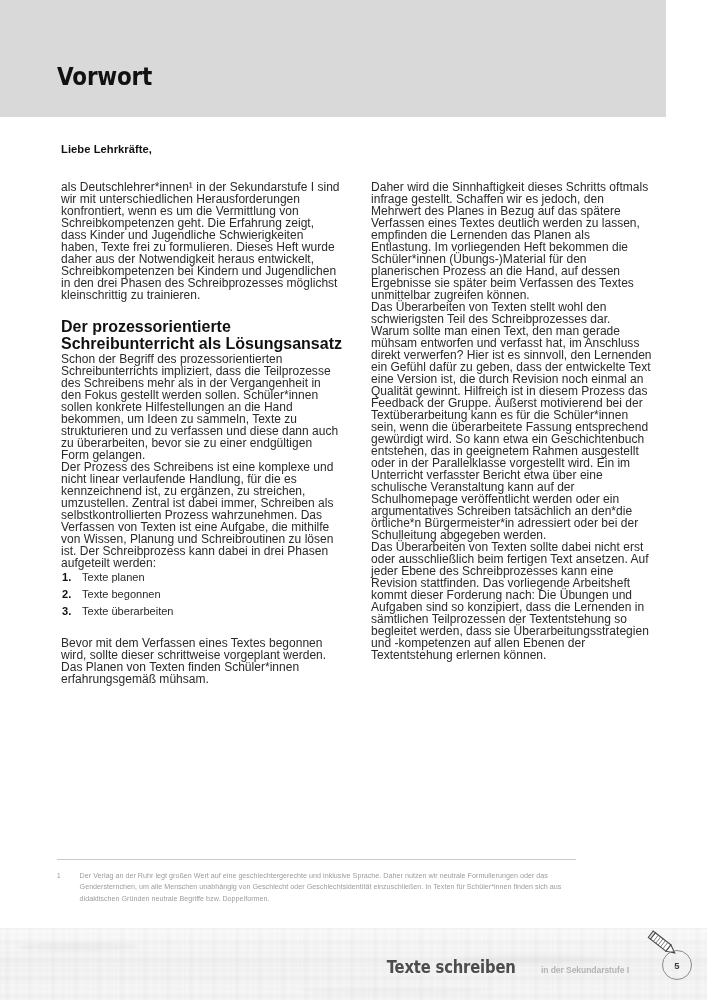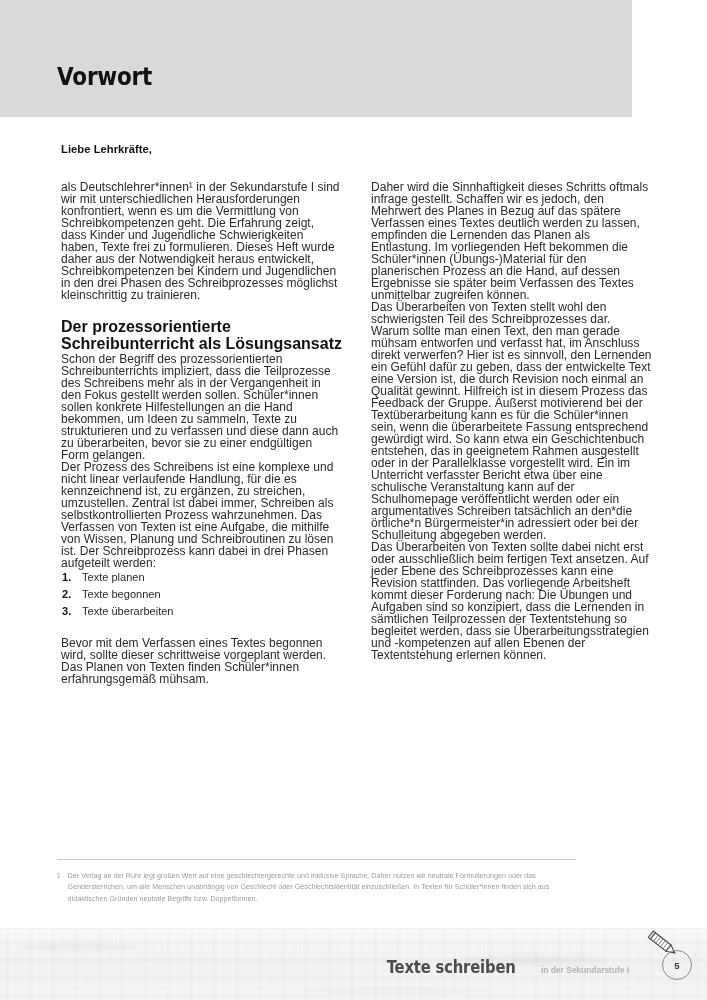--- a/index.html
+++ b/index.html
@@ -17,20 +17,21 @@
   }
 
   
   .header-band {
     position: absolute;
     left: 0;
     top: 0;
     width: 632px;
     height: 117px;
     background: #d9d9d9;
+    padding-left: 34px;
   }
   .page-title {
     position: absolute;
     left: 57px;
     top: 62px;
     font-size: 25px;
     font-weight: bold;
     letter-spacing: -0.2px;
     color: #111111;
     font-family: "DejaVu Sans", sans-serif;
@@ -115,21 +116,21 @@
     width: 519px;
     height: 1px;
     background: #c9c9c9;
   }
   .footnote {
     position: absolute;
     left: 57px;
     top: 871px;
     width: 530px;
     display: flex;
-    gap: 7px;
+    gap: 19px;
   }
   .footnote-marker {
     font-size: 6.4px;
     color: #9a9a9a;
     line-height: 10.5px;
     flex: 0 0 auto;
     padding-top: 0px;
   }
   .footnote-text {
     font-size: 7.15px;

